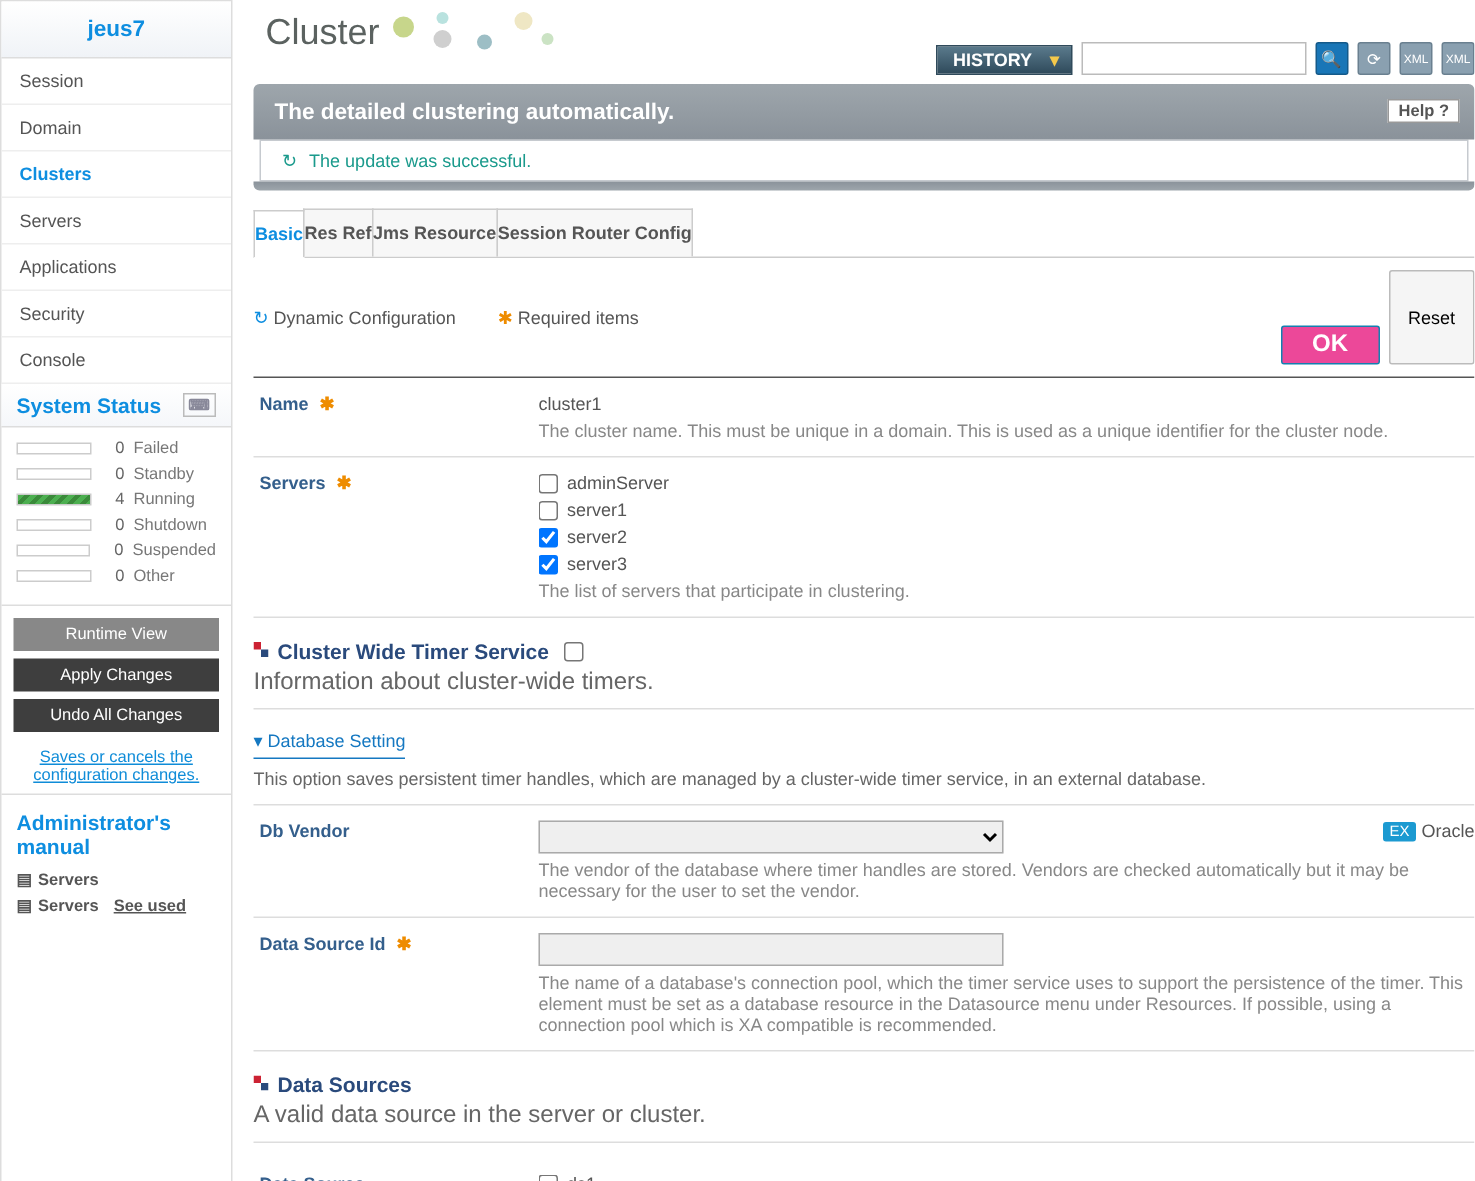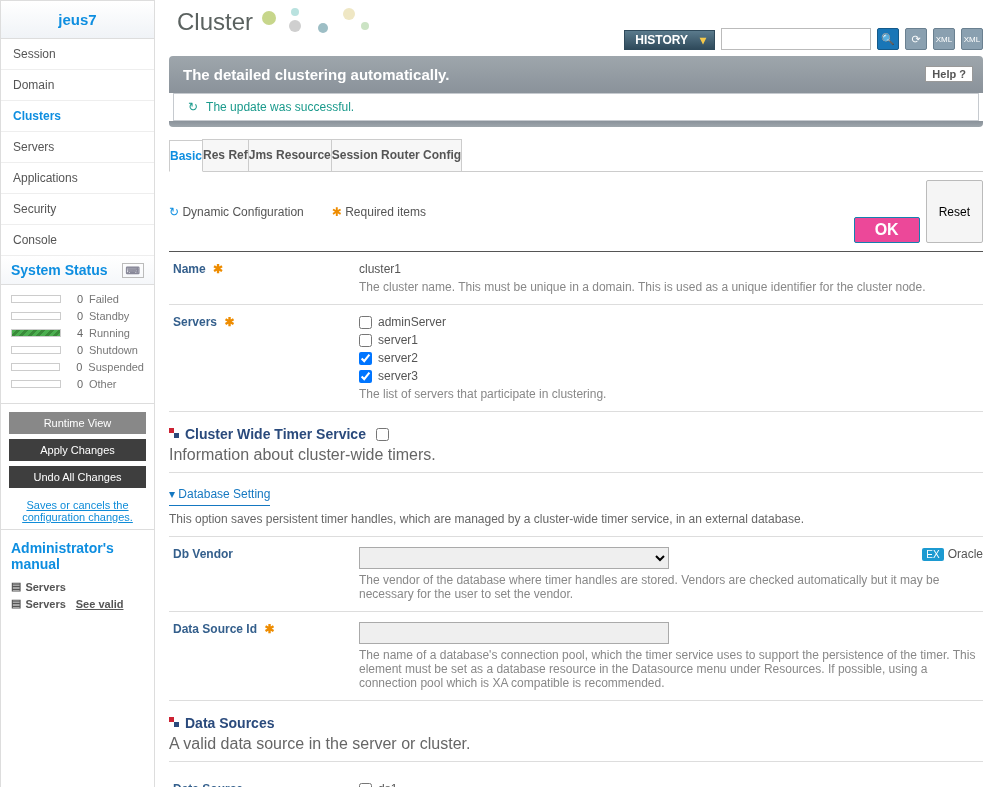--- a/index.html
+++ b/index.html
@@ -142,21 +142,21 @@
     </div>
     <div style="border-top:1px solid #ddd;" class="admin-manual">
       <div class="admin-manual-header">Administrator's manual</div>
       <div class="manual-item">
           <span>▤</span>
           <span>Servers</span>
         </div>
       <div class="manual-item">
           <span>▤</span>
           <span>Servers</span>
-          <span class="see-more">See valid</span>
+          <span class="see-more">See used</span>
         </div>
     </div>
   </div>
 
   <div class="main">
     <div class="topbar">
       <div class="page-title-wrap">
         <span class="page-title">Cluster</span>
         <span class="dots">
           <svg width="110" height="28">

